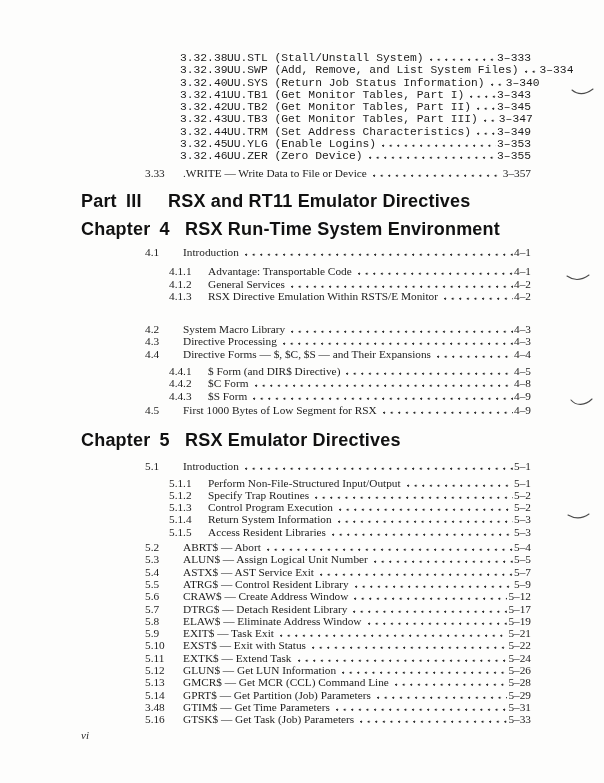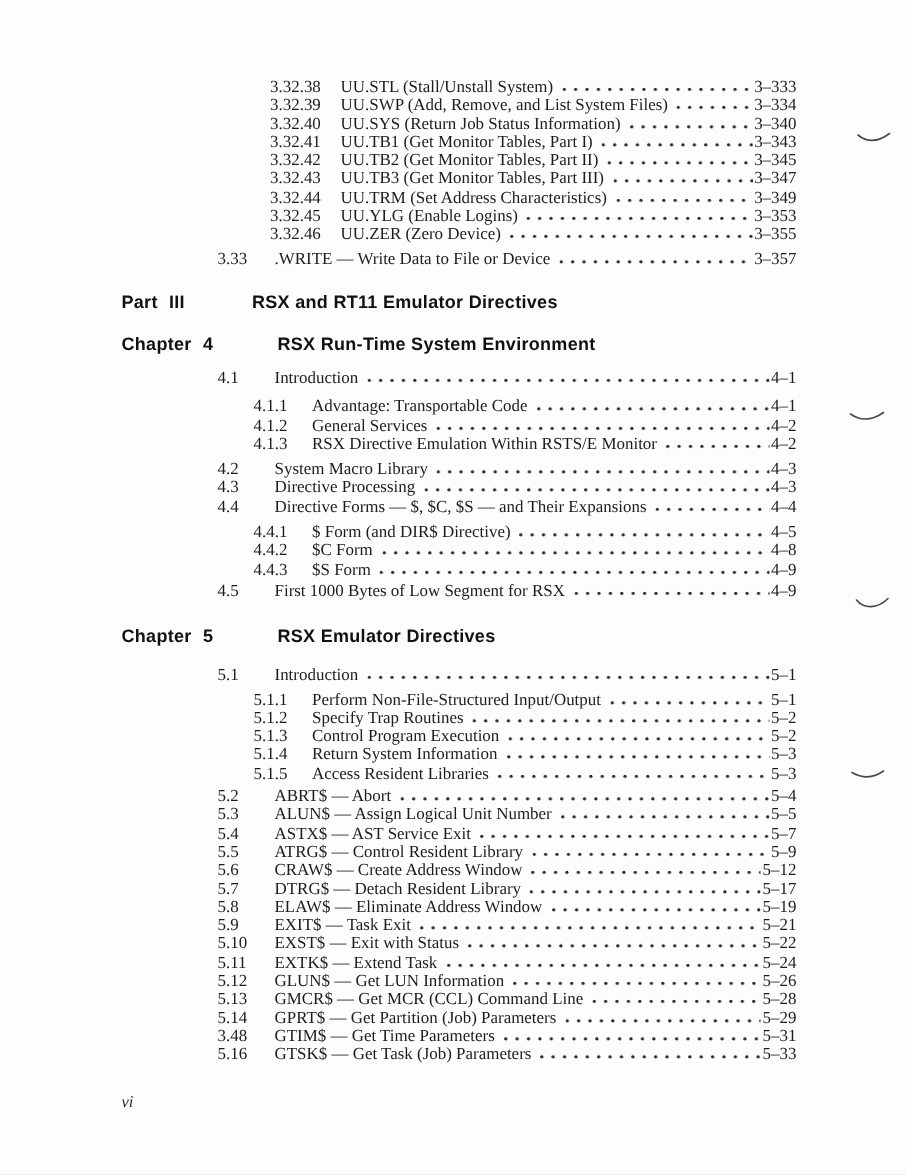--- a/index.html
+++ b/index.html
@@ -33,46 +33,46 @@
     min-width:14px;
     margin:0 1px 0 4px;
     background:radial-gradient(circle at 1.2px 1.6px, #2b2b2b 0.9px, rgba(0,0,0,0) 1.25px);
     background-size:7.6px 3px;
     background-repeat:repeat-x;
   }
   .pg{flex:0 0 auto; text-align:right;}
 
   
   .g-l1 .num{width:38px;}
-  .g-l2{margin-left:35px;}
+  .g-l2{margin-left:35px;font-family:Liberation Mono, monospace;}
   .g-l2 .num{width:47px;}
   .g-l2b{margin-left:24px;}
   .g-l2b .num{width:39px;}
 
   
   #blk1{margin-top:4px;}
   .heading{
     font-family:"Liberation Sans", sans-serif;
     font-weight:bold;
-    font-size:12px;
+    font-size:18px;
     line-height:15px;
     color:#111;
     margin-left:-64px;
     letter-spacing:0.2px;
     display:flex;
     white-space:nowrap;
   }
   .heading .hlabel{flex:0 0 auto; word-spacing:4px;}
   #blk2{margin-top:15px;}
   #blk2 .hlabel{width:87px;}
   #blk3{margin-top:13px;}
   #blk3 .hlabel{width:104px;}
   #blk4{margin-top:9px;}
   #blk5{margin-top:7px;}
-  #blk6{margin-top:5px;}
+  #blk6{margin-top:21px;}
   #blk7{margin-top:5px;}
   #blk8{margin-top:2px;}
   #blk9{margin-top:17px;}
   #blk9 .hlabel{width:104px;}
   #blk10{margin-top:12px;}
   #blk11{margin-top:4px;}
   #blk12{margin-top:3px;}
 
   .footer{
     position:absolute;

